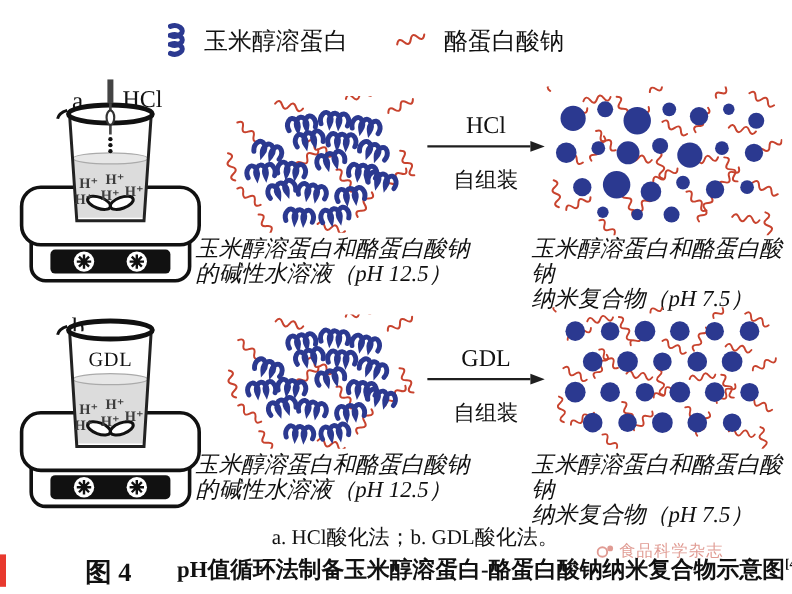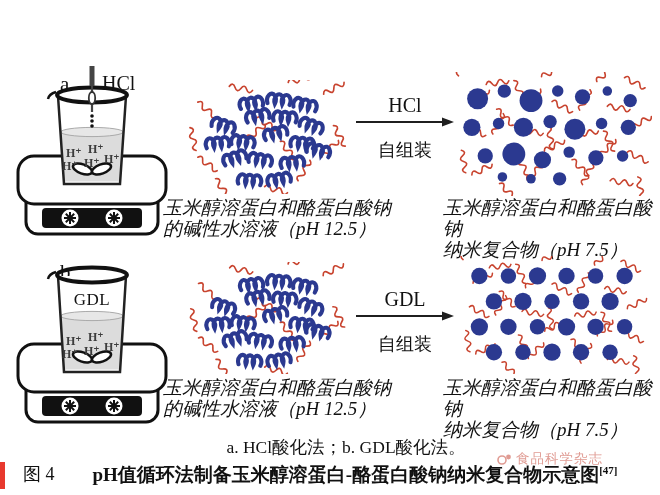--- a/index.html
+++ b/index.html
@@ -24,21 +24,21 @@
   
   .reagent{position:absolute;font-size:20px;}
   .reagent.inbeaker{width:44px;text-align:center;font-size:17px;letter-spacing:.5px;}
   .ion{position:absolute;font-size:12px;font-weight:bold;color:#3c3c3c;}
   
   .plate{fill:#fff;stroke:#111;stroke-width:3;}
   
   .caption{position:absolute;top:435px;left:16px;width:660px;text-align:center;font-size:17.5px;}
   .figureline{position:absolute;top:462px;left:0;width:660px;display:flex;align-items:flex-start;}
   .redbar{width:5px;height:27px;background:var(--accent);margin-right:18px;flex:0 0 auto;}
-  .fignum{font-weight:normal;font-size:18px;white-space:nowrap;}
+  .fignum{font-weight:bold;font-size:22px;white-space:nowrap;margin-left:48px;}
   .figtitle{font-weight:bold;font-size:19px;margin-left:38px;white-space:nowrap;}
   .figtitle sup{font-size:11px;font-weight:bold;}
   .watermark{position:absolute;top:450px;left:497px;display:flex;align-items:center;gap:4px;
              color:var(--watermark);opacity:.9;font-size:13.5px;letter-spacing:1px;
              font-family:"Liberation Sans","DejaVu Sans",sans-serif;text-align:center;}
 </style>
 </head>
 <body>
 
 <div class="stage">
@@ -47,20 +47,31 @@
     <defs>
       <g id="coil">
           <path d="M0,13 a4.4,6.5 0 1 1 7.5,0 a4.4,6.5 0 1 1 7.5,0 a4.4,6.5 0 1 1 7.5,0" fill="none" stroke="var(--zein)" stroke-width="4.2" stroke-linecap="round"></path>
         </g>
       <g id="squig">
           <path d="M0,0 q3,-5.5 6,0 t6,0 t6,0 t6,0" fill="none" stroke="var(--casein)" stroke-width="1.7" stroke-linecap="round"></path>
         </g>
     </defs>
   </svg>
 
+  <div class="legend">
+    <svg width="18" height="36">
+      <use href="#coil" transform="translate(15,6) rotate(90)"></use>
+    </svg>
+    <span>玉米醇溶蛋白</span>
+    <span class="gap"></span>
+    <svg width="30" height="22">
+      <use href="#squig" transform="translate(3,14) rotate(-20)"></use>
+    </svg>
+    <span>酪蛋白酸钠</span>
+  </div>
 
   <span class="rowletter" style="left:60px;top:72px;">a</span>
 
   <svg class="abs" style="left:12px;top:66px;" width="160" height="172" viewBox="0 0 160 172">
     <rect class="plate" x="14" y="122" width="132" height="46" rx="12"></rect>
     <rect class="plate" x="6" y="90" width="148" height="48" rx="16"></rect>
     <rect x="30" y="142" width="100" height="20" rx="4" fill="#111"></rect>
     <g transform="translate(58,152)">
       <circle r="8.5" fill="#fff"></circle>
       <path d="M-6,0 H6 M0,-6 V6 M-4.2,-4.2 L4.2,4.2 M4.2,-4.2 L-4.2,4.2" stroke="#111" stroke-width="2"></path>

